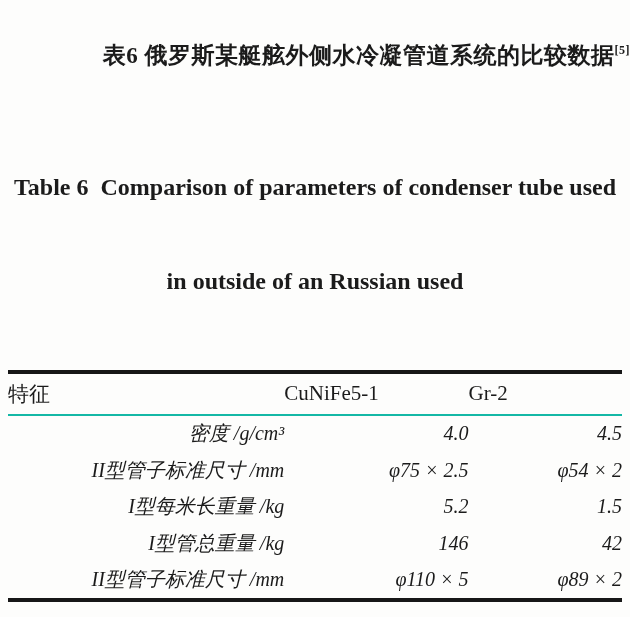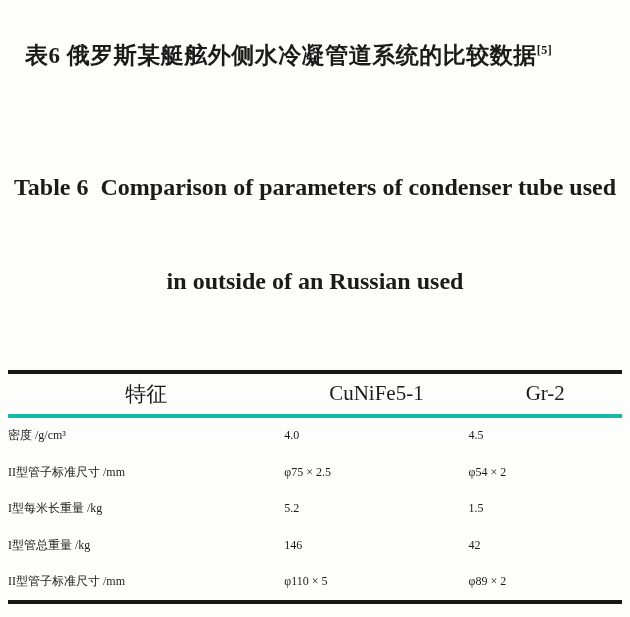--- a/index.html
+++ b/index.html
@@ -13,21 +13,21 @@
     height: 617px;
     margin: 0 auto;
     background: #fdfdfc;
     color: #1b1b1b;
     font-family: "Liberation Serif", "DejaVu Serif", serif;
     overflow: hidden;
     box-sizing: border-box;
     padding-top: 6px;
   }
   .title-zh {
-    text-align: left;
+    text-align: right;
     font-weight: bold;
     font-size: 23px;
     line-height: 1.45;
     white-space: pre-wrap;
     letter-spacing: 0.5px;
   }
   .title-zh sup {
     font-size: 12px;
     font-weight: bold;
     vertical-align: super;
@@ -49,32 +49,33 @@
     border-bottom: 4px solid #171717;
     table-layout: fixed;
   }
   table.data-table col.c1 { width: 45%; }
   table.data-table col.c2 { width: 30%; }
   table.data-table col.c3 { width: 25%; }
   table.data-table th {
     font-weight: normal;
     font-size: 21px;
     height: 40px;
-    text-align: center;
+    text-align: left;
     vertical-align: middle;
-    border-bottom: 4px solid #14b8a6;
+    border-bottom: 2px solid #14b8a6;
     padding: 0;
   }
   table.data-table td {
-    font-size: 12px;
+    font-size: 20px;
     height: 36.5px;
-    text-align: left;
+    text-align: right;
     vertical-align: middle;
     padding: 0;
     white-space: nowrap;
+    font-style: italic;
   }
 </style>
 </head>
 <body>
 
 <div class="page">
 
   <div class="title-zh">
     <span>表6 俄罗斯某艇舷外侧水冷凝管道系统的比较数据</span><sup>[5]</sup>
   </div>

